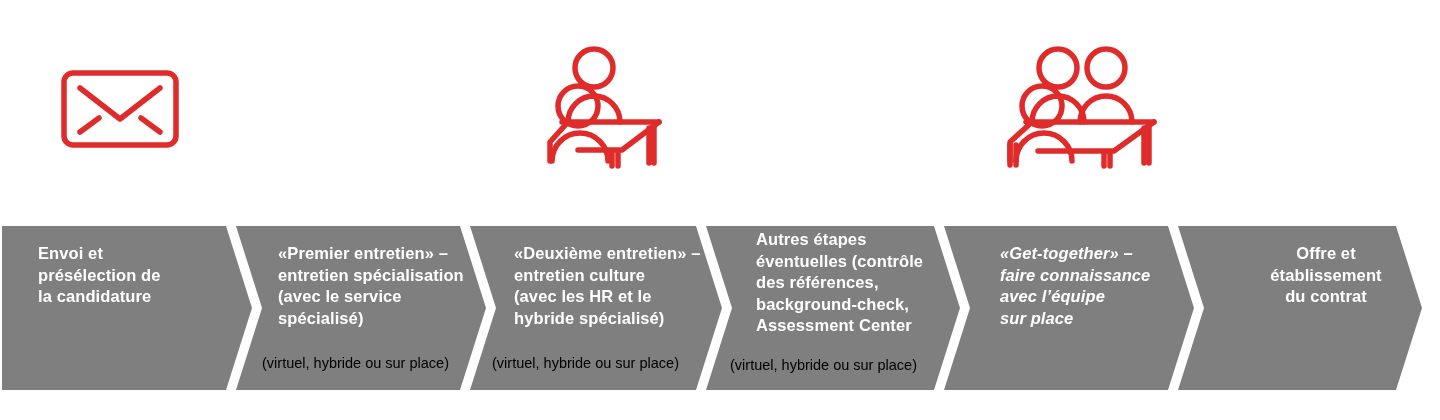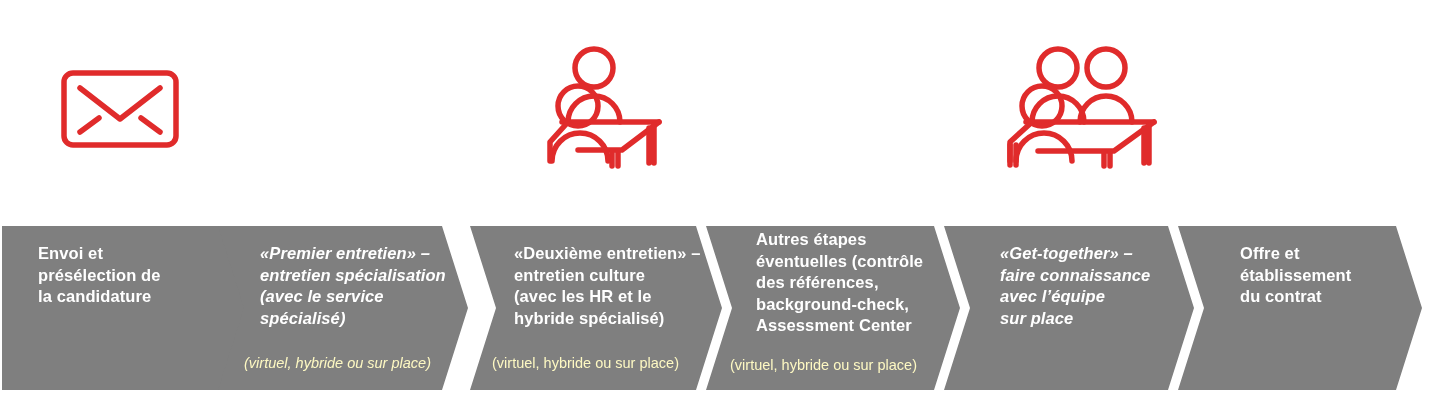--- a/index.html
+++ b/index.html
@@ -75,21 +75,21 @@
     letter-spacing: 0.1px;
     white-space: pre-line;
     color: #ffffff;
   }
   .step-caption {
     position: absolute;
     bottom: 18px;
     font-size: 14.5px;
     font-weight: normal;
     line-height: 18px;
-    color: #fef9c3;
+    color: #000000;
     white-space: nowrap;
   }
   .step-caption.tight {
     bottom: 16px;
   }
 
   
   .shape-start {
     
     clip-path: polygon(0 0, calc(100% - 26px) 0, 100% 50%, calc(100% - 26px) 100%, 0 100%);
@@ -164,21 +164,21 @@
   <div class="arrow-band">
 
     <div class="step shape-start" style="left:2px; width:250px;">
       <div class="step-inner" style="padding-left:36px; padding-right:34px;">
         <div class="step-title">Envoi et
 présélection de
 la candidature</div>
       </div>
     </div>
 
-    <div class="step shape-mid" style="left:218px; width:250px;font-style:italic;">
+    <div class="step shape-mid" style="left:236px; width:250px;">
       <div class="step-inner" style="padding-left:42px; padding-right:12px;">
         <div class="step-title">«Premier entretien» –
 entretien spécialisation
 (avec le service
 spécialisé)</div>
         <div class="step-caption" style="left:26px;">(virtuel, hybride ou sur place)</div>
       </div>
     </div>
 
     <div class="step shape-mid" style="left:470px; width:252px;">
@@ -204,21 +204,21 @@
 
     <div class="step shape-mid" style="left:944px; width:250px;font-style:italic;">
       <div class="step-inner" style="padding-left:56px; padding-right:10px;">
         <div class="step-title">«Get-together» –
 faire connaissance
 avec l’équipe
 sur place</div>
       </div>
     </div>
 
-    <div class="step shape-end" style="left:1178px; width:244px;">
+    <div class="step shape-end" style="left:1178px; width:244px;text-align:center;">
       <div class="step-inner" style="padding-left:62px; padding-right:10px;">
         <div class="step-title">Offre et
 établissement
 du contrat</div>
       </div>
     </div>
 
   </div>
 </div>
 

